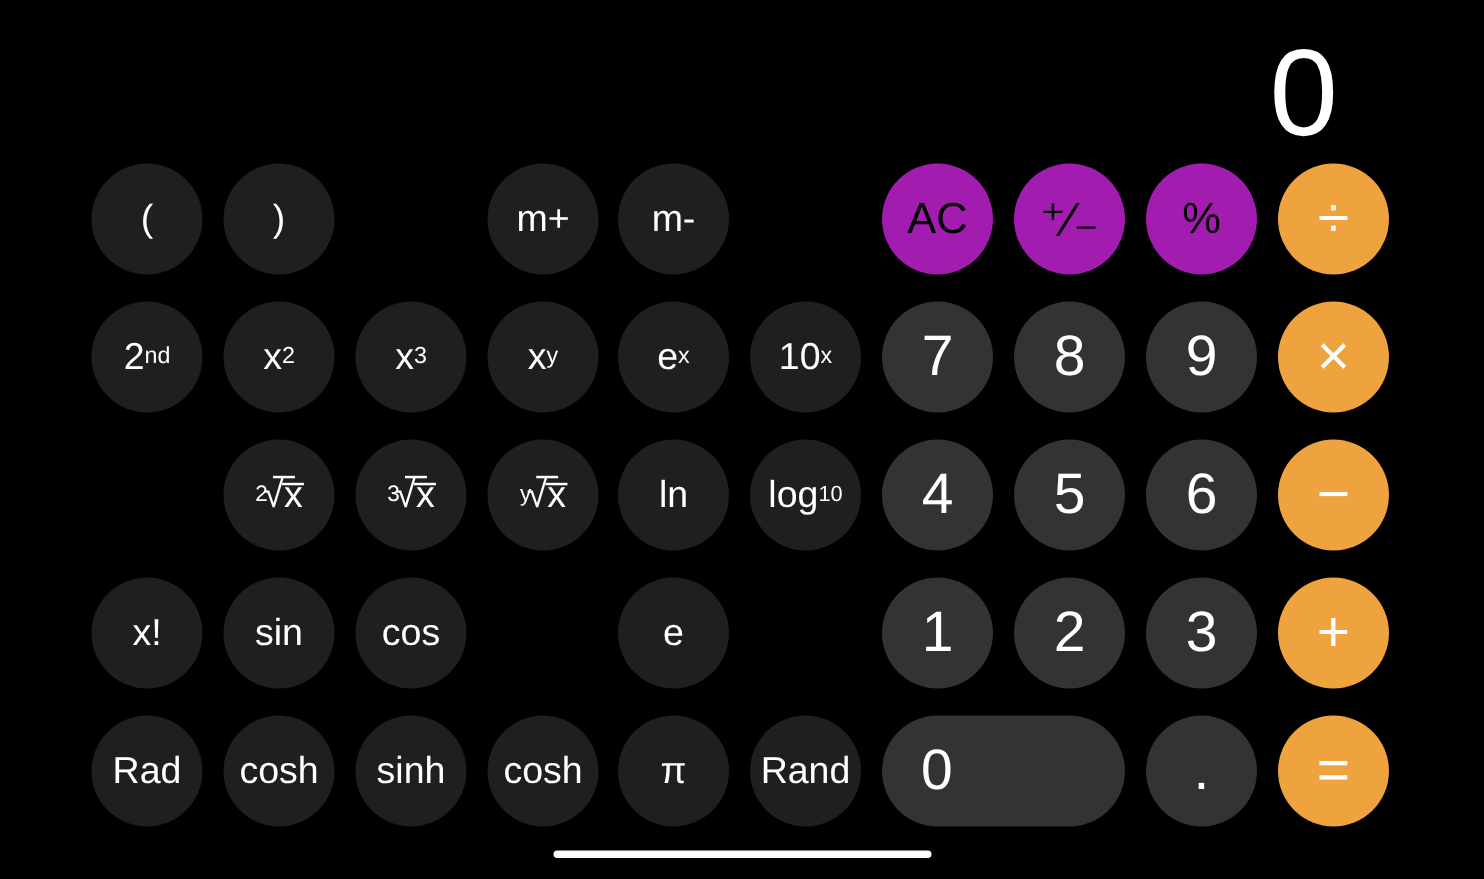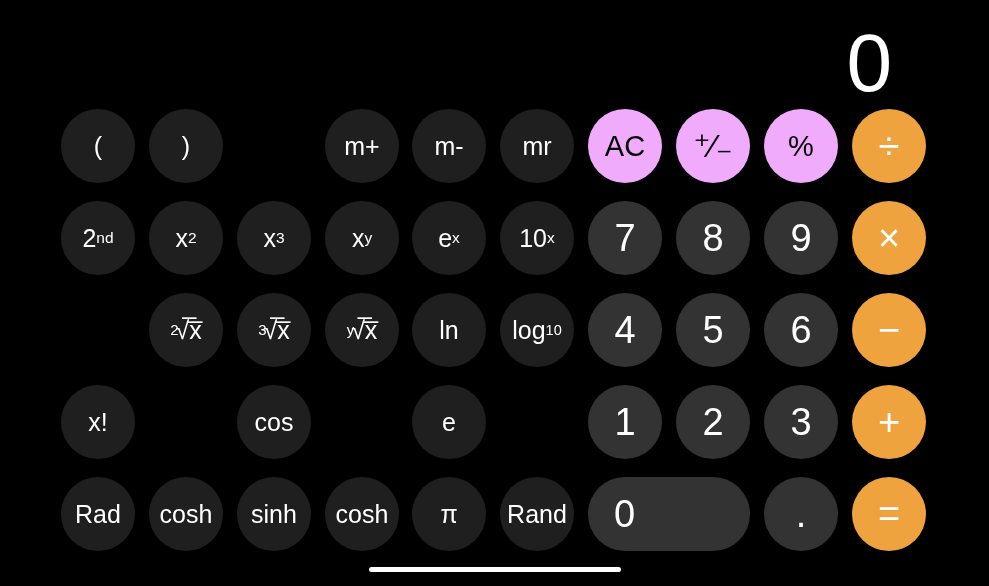--- a/index.html
+++ b/index.html
@@ -89,21 +89,21 @@
   .c3 { left: 325px; }
   .c4 { left: 412px; }
   .c5 { left: 500px; }
   .c6 { left: 588px; }
   .c7 { left: 676px; }
   .c8 { left: 764px; }
   .c9 { left: 852px; }
 
   
   .k-func   { background: #1f1f1f; color: #ffffff; }
-  .k-light  { background: #f0abfc; color: #000000; font-size: 29px; text-align: center; }
+  .k-light  { background: #a21caf; color: #000000; font-size: 29px; text-align: center; }
   .k-digit  { background: #333333; color: #ffffff; font-size: 38px; font-weight: 400; }
   .k-op     { background: #efa33e; color: #ffffff; font-size: 34px; }
 
   
   .k-wide {
     width: 162px;
     border-radius: 37px;
     justify-content: flex-start;
     padding-left: 26px;
     box-sizing: border-box;
@@ -162,21 +162,20 @@
   <div id="display-area">
     <div id="display-value">0</div>
   </div>
 
   <div id="keypad">
       <div class="key-row">
         <button class="key k-func c0">(</button>
         <button class="key k-func c1">)</button>
         <button class="key k-func c3">m+</button>
         <button class="key k-func c4">m-</button>
-        <button class="key k-func c5">mr</button>
         <button class="key k-light c6">AC</button>
         <button class="key k-light c7">
           <span class="op-glyph-sm">⁺⁄₋</span>
         </button>
         <button class="key k-light c8">%</button>
         <button class="key k-op c9">
           <span class="op-glyph">÷</span>
         </button>
       </div>
       <div class="key-row">
@@ -201,20 +200,21 @@
         <button class="key k-func c5">log<span class="sub">10</span></button>
         <button class="key k-digit c6">4</button>
         <button class="key k-digit c7">5</button>
         <button class="key k-digit c8">6</button>
         <button class="key k-op c9">
           <span class="op-glyph">−</span>
         </button>
       </div>
       <div class="key-row">
         <button class="key k-func c0">x!</button>
+        <button class="key k-func c1">sin</button>
         <button class="key k-func c2">cos</button>
         <button class="key k-func c4">e</button>
         <button class="key k-digit c6">1</button>
         <button class="key k-digit c7">2</button>
         <button class="key k-digit c8">3</button>
         <button class="key k-op c9">
           <span class="op-glyph">+</span>
         </button>
       </div>
       <div class="key-row">

